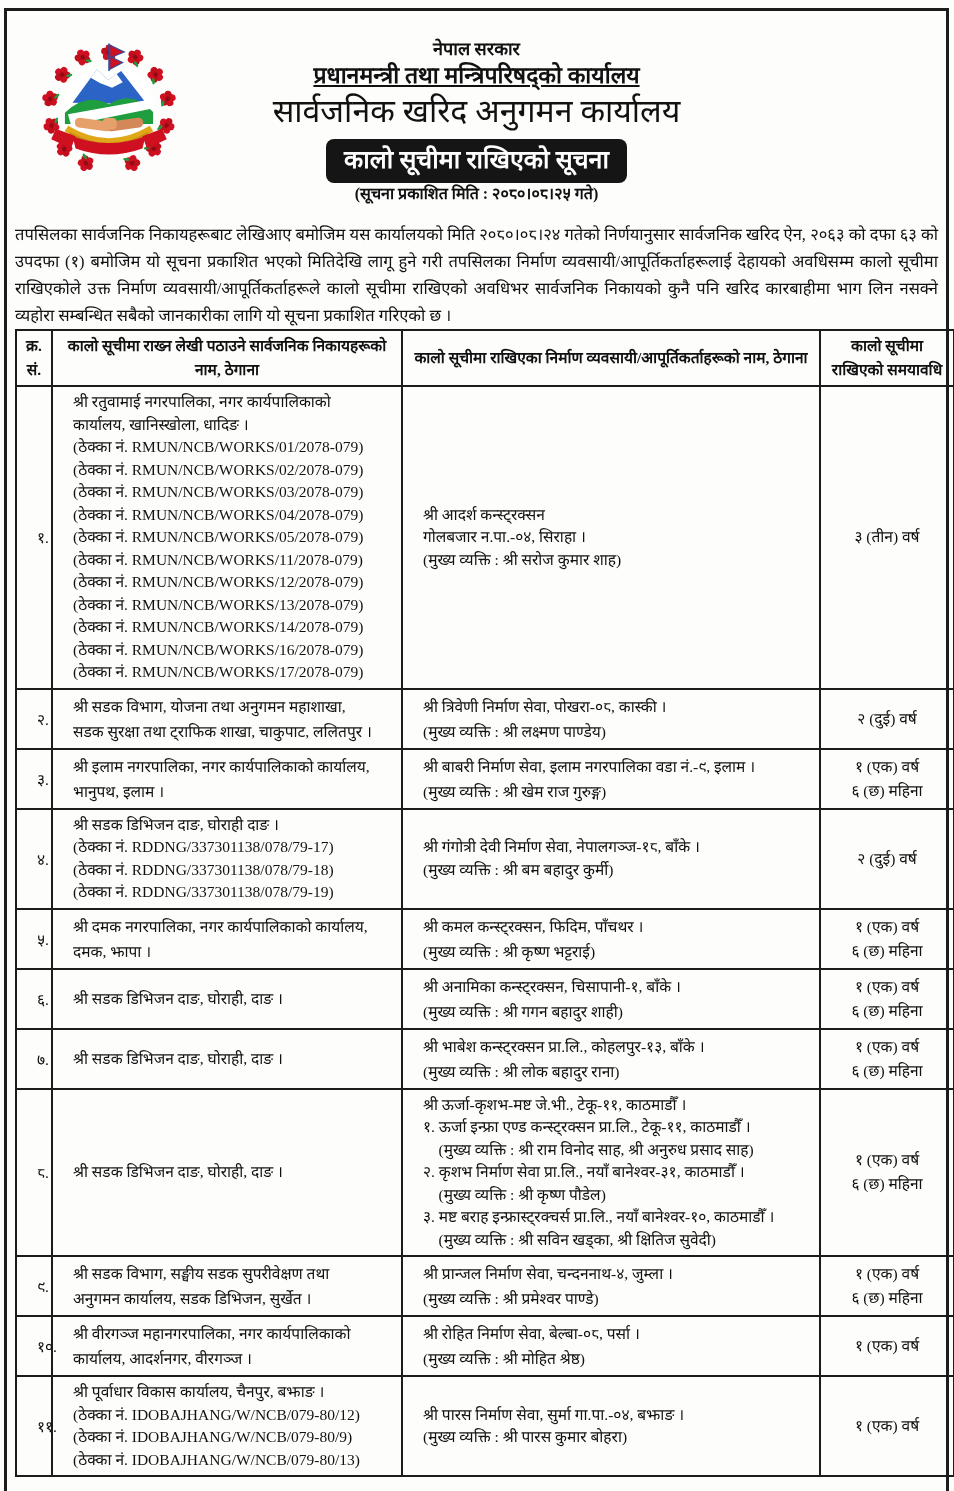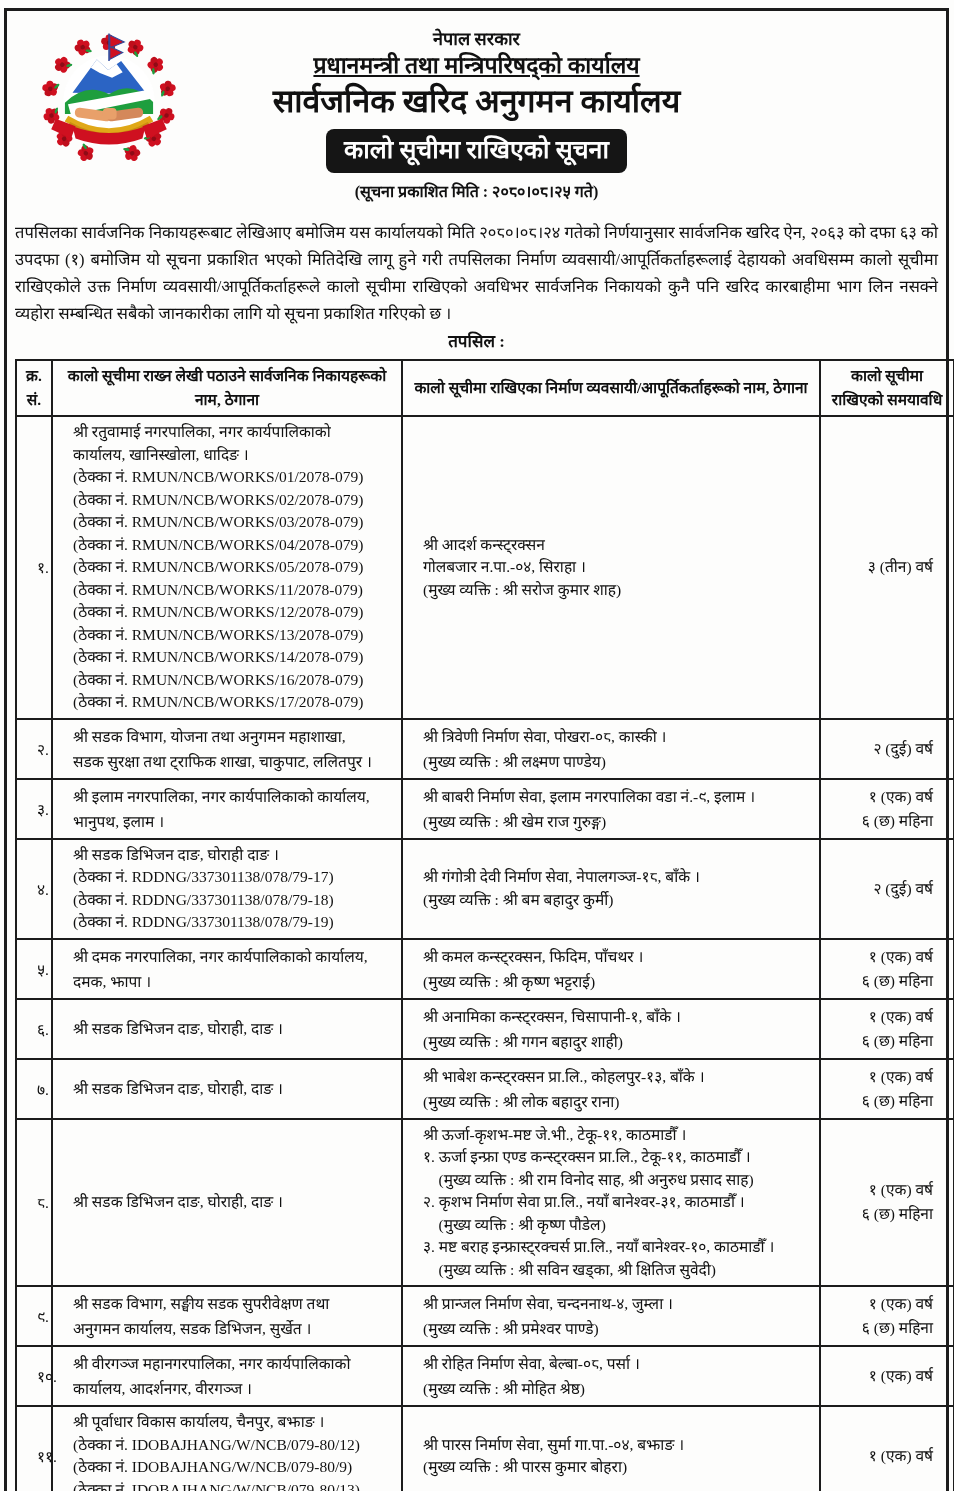--- a/index.html
+++ b/index.html
@@ -22,37 +22,37 @@
     border: 3px solid #1c1c1c;
     border-bottom: none;
     padding: 8px 8px 0 8px;
   }
   
   .hdr { position: relative; text-align: center; }
   .logo-wrap {
     position: absolute; left: 18px; top: 2px;
     width: 152px; height: 152px;
   }
-  .gov-line   { font-size: 18px; font-weight: bold; line-height: 24px; margin-top: 8px; }
+  .gov-line   { font-size: 18px; font-weight: bold; line-height: 24px; margin-top: 18px; }
   .pm-line    { font-size: 23px; font-weight: bold; line-height: 30px; text-decoration: underline; }
-  .office-line{ font-size: 32px; font-weight: bold; line-height: 40px; }
+  .office-line{ font-size: 32px; font-weight: normal; line-height: 40px; }
   .addr-line  { font-size: 18px; font-weight: bold; line-height: 26px; }
   .notice-box {
     display: inline-block;
     background: #151515;
     color: #ffffff;
     font-size: 25px;
     font-weight: bold;
     line-height: 30px;
     border-radius: 8px;
     padding: 6px 18px 8px 18px;
     margin-top: 8px;
     text-align: center;
   }
-  .pub-date { font-size: 16px; font-weight: bold; line-height: 22px; margin-top: 8px; }
+  .pub-date { font-size: 16px; font-weight: bold; line-height: 22px; margin-top: 0; }
   
   .intro {
     margin-top: 16px;
     font-size: 16.5px;
     line-height: 27px;
     text-align: justify;
   }
   .schedule { text-align: center; font-size: 17px; font-weight: bold; line-height: 26px; margin: 2px 0 4px 0; }
   
   table.blacklist {
@@ -70,21 +70,21 @@
     font-weight: bold;
     text-align: center;
     line-height: 24px;
     padding: 3px 4px;
   }
   .col-sn  { width: 36px; }
   .col-ag  { width: 350px; }
   .col-con { width: 418px; }
   .col-dur { width: 134px; }
   td.c-sn  { text-align: center; padding: 2px 1px; }
-  td.c-dur { text-align: right; line-height: 24px; }
+  td.c-dur { text-align: center; line-height: 24px; }
   td.c-ag, td.c-con { line-height: 22.5px; }
   .cell-line { min-height: 22px; }
   tr.r-short td.c-ag, tr.r-short td.c-con { line-height: 25px; }
 </style>
 </head>
 <body>
 
 <div class="page">
   <div class="frame">
 
@@ -147,21 +147,20 @@
       <div class="pm-line">प्रधानमन्त्री तथा मन्त्रिपरिषद्को कार्यालय</div>
       <div class="office-line">सार्वजनिक खरिद अनुगमन कार्यालय</div>
       <div>
         <span class="notice-box">कालो सूचीमा राखिएको सूचना</span>
       </div>
       <div class="pub-date">(सूचना प्रकाशित मिति : २०८०।०८।२५ गते)</div>
     </header>
 
     <p class="intro">तपसिलका सार्वजनिक निकायहरूबाट लेखिआए बमोजिम यस कार्यालयको मिति २०८०।०८।२४ गतेको निर्णयानुसार सार्वजनिक खरिद ऐन, २०६३ को दफा ६३ को उपदफा (१) बमोजिम यो सूचना प्रकाशित भएको मितिदेखि लागू हुने गरी तपसिलका निर्माण व्यवसायी/आपूर्तिकर्ताहरूलाई देहायको अवधिसम्म कालो सूचीमा राखिएकोले उक्त निर्माण व्यवसायी/आपूर्तिकर्ताहरूले कालो सूचीमा राखिएको अवधिभर सार्वजनिक निकायको कुनै पनि खरिद कारबाहीमा भाग लिन नसक्ने व्यहोरा सम्बन्धित सबैको जानकारीका लागि यो सूचना प्रकाशित गरिएको छ ।</p>
 
-    <div class="schedule">तपसिल :</div>
 
     <table class="blacklist">
       <colgroup>
         <col class="col-sn">
           <col class="col-ag">
           <col class="col-con">
           <col class="col-dur">
       </colgroup>
       <thead>
         <tr>

